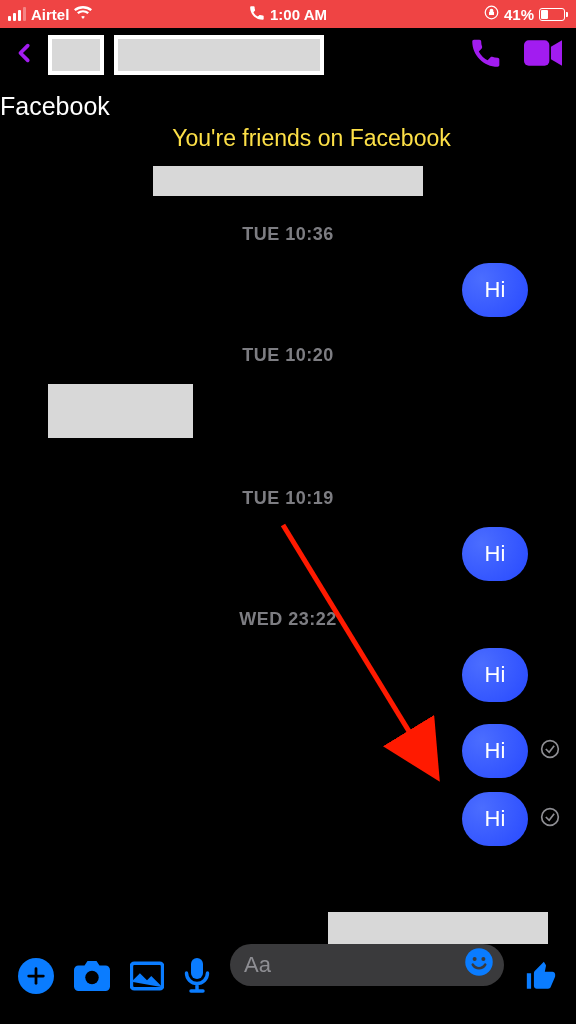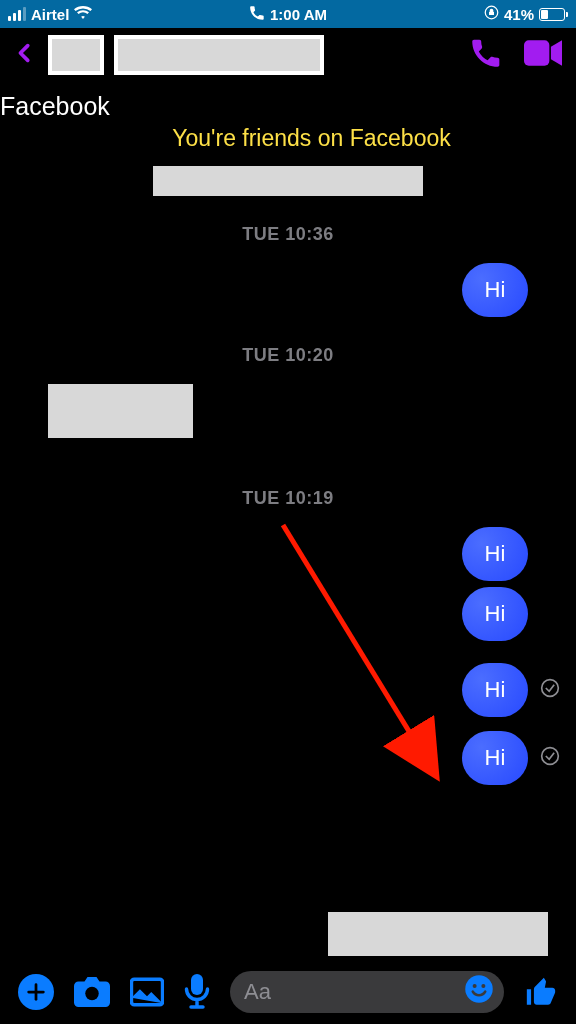--- a/index.html
+++ b/index.html
@@ -1,18 +1,18 @@
 <!DOCTYPE html>
 <html><head>
 <meta charset="utf-8">
 <style>
   * { margin:0; padding:0; box-sizing:border-box; -webkit-font-smoothing:antialiased; }
   body { width:576px; height:1024px; background:#000; font-family:-apple-system,"Helvetica Neue",Arial,sans-serif; color:#fff; overflow:hidden; position:relative; }
   
-  .status-bar { height:28px; background:#0369a1; display:flex; align-items:center; justify-content:space-between; padding:0 8px; font-size:15px; font-weight:600; color:#fff; }
+  .status-bar { height:28px; background:#ef4444; display:flex; align-items:center; justify-content:space-between; padding:0 8px; font-size:15px; font-weight:600; color:#fff; }
   .status-left, .status-center, .status-right { display:flex; align-items:center; gap:5px; }
   .status-center { position:absolute; left:50%; transform:translateX(-50%); }
   .sig-bars { display:inline-flex; align-items:flex-end; gap:2px; }
   .sig-bars span { width:3px; background:#fff; display:inline-block; border-radius:1px; }
   .sig-bars span:nth-child(1){height:5px} .sig-bars span:nth-child(2){height:8px}
   .sig-bars span:nth-child(3){height:11px} .sig-bars span:nth-child(4){height:14px;background:rgba(255,255,255,.35)}
   .battery { display:inline-flex; align-items:center; }
   .battery-body { width:26px; height:13px; border:1.5px solid #fff; border-radius:3px; position:relative; }
   .battery-fill { position:absolute; left:1px; top:1px; bottom:1px; width:31%; background:#fff; border-radius:1px; }
   .battery-tip { width:2px; height:5px; background:#fff; margin-left:1px; border-radius:0 1px 1px 0; }
@@ -34,21 +34,21 @@
 
   .msg-row { display:flex; align-items:center; padding:0 36px; margin:6px 0; position:relative; }
   .msg-row.out { justify-content:flex-end; padding-right:48px; }
   .bubble-out { background:radial-gradient(circle at 30% 30%, #4b6dff, #2749ff); color:#fff; font-size:22px; padding:14px 20px; border-radius:50px; min-width:66px; text-align:center; }
   .delivered-check { position:absolute; right:16px; color:#8e8e93; }
   .redact-in { background:#d8d8d8; width:145px; height:54px; margin-left:12px; }
 
   .bottom-redact { position:absolute; right:28px; bottom:4px; width:220px; height:44px; background:#d8d8d8; }
 
   
-  .composer { position:absolute; bottom:0; left:0; right:0; height:64px; background:#000; display:flex; align-items:center; gap:20px; padding:0 18px; }
+  .composer { position:absolute; bottom:16px; left:0; right:0; height:64px; background:#000; display:flex; gap:20px; padding:0 18px; }
   .tool { color:#0a7cff; display:flex; align-items:center; justify-content:center; }
   .plus-circle { width:36px; height:36px; border-radius:50%; background:#0a7cff; display:flex; align-items:center; justify-content:center; }
   .plus-circle svg { color:#000; }
   .input-pill { flex:1; height:42px; border-radius:40px; background:#3a3a3c; display:flex; align-items:center; padding:0 14px; color:#8e8e93; font-size:22px; position:relative; }
   .input-pill .emoji { position:absolute; right:10px; color:#0a7cff; }
 
   
   .arrow-overlay { position:absolute; pointer-events:none; left:0; top:0; width:576px; height:1024px; }
 </style>
 </head>
@@ -132,20 +132,21 @@
   <div class="time-sep">TUE 10:20</div>
   <div class="msg-row">
     <div class="redact-in"></div>
   </div>
 
   <div class="time-sep" style="margin-top:50px">TUE 10:19</div>
   <div class="msg-row out">
     <div class="bubble-out">Hi</div>
   </div>
 
+  <div class="time-sep">WED 23:22</div>
   <div class="msg-row out">
     <div class="bubble-out">Hi</div>
   </div>
   <div class="msg-row out" style="margin-top:22px">
     <div class="bubble-out">Hi</div>
     <span class="delivered-check">
       <svg width="20" height="20" viewBox="0 0 24 24" fill="none" stroke="#8e8e93" stroke-width="2">
           <circle cx="12" cy="12" r="10"></circle>
           <polyline points="7 12 11 16 17 8"></polyline>
         </svg>

